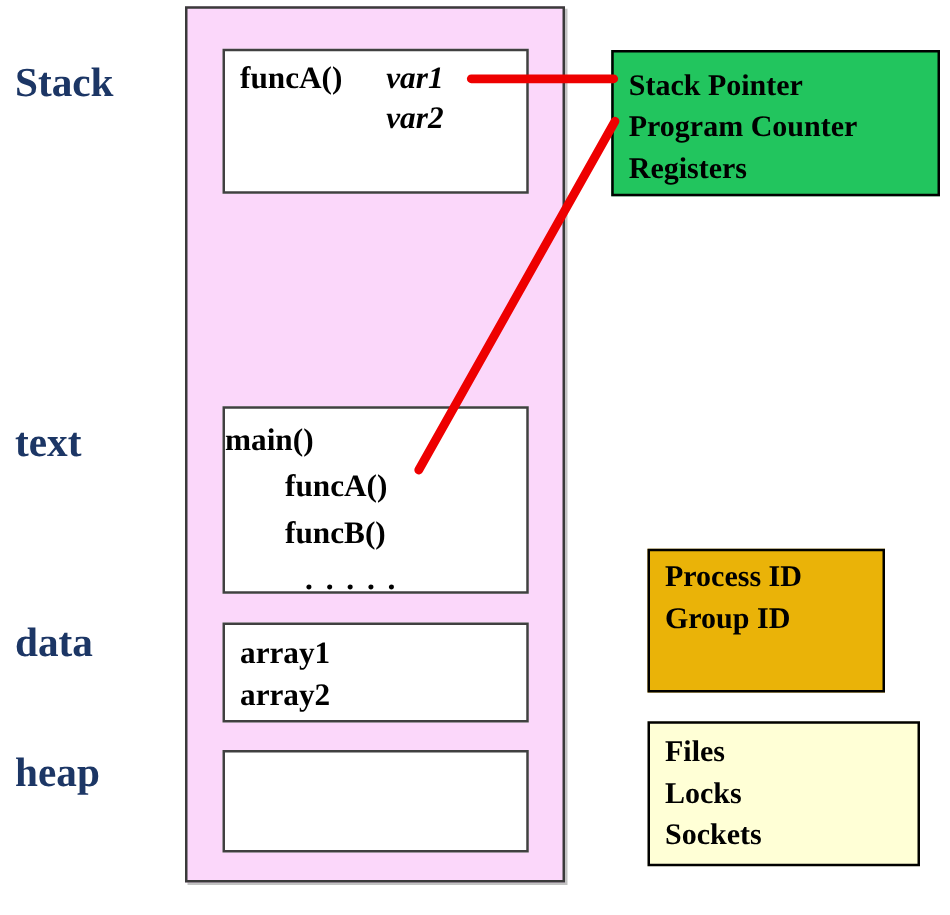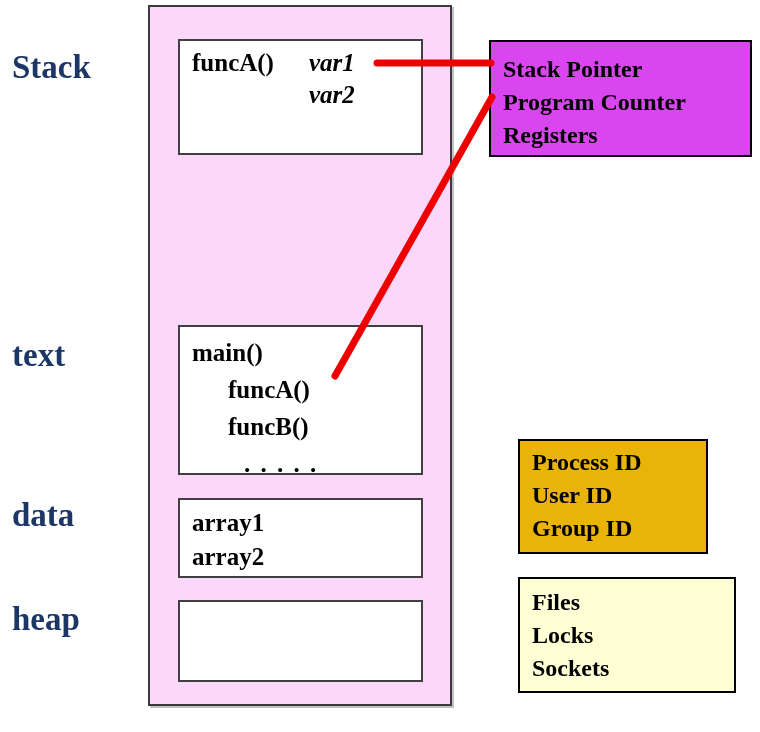--- a/index.html
+++ b/index.html
@@ -55,37 +55,37 @@
   }
   .stack-box { top: 39px;  height: 116px; padding: 6px 0 0 12px; }
   .text-box  { top: 325px; height: 150px; padding: 7px 0 0 0; }
   .data-box  { top: 498px; height: 80px;  padding: 6px 0 0 12px; line-height: 34px; }
   .heap-box  { top: 600px; height: 82px; }
 
   .stack-row { display: flex; line-height: 32px; }
   .stack-func { width: 117px; flex: 0 0 117px; }
   .stack-vars { display: flex; flex-direction: column; font-style: italic; }
 
-  .text-box .line { line-height: 37px; padding-left: 12px; }
+  .text-box .line { line-height: 37px; }
   .text-box .indent { padding-left: 48px; }
   .text-box .dots { padding-left: 64px; letter-spacing: 2px; }
 
   
   .info-box {
     position: absolute;
     box-sizing: border-box;
     color: #000000;
     font-size: 24px;
     line-height: 33px;
     border: 2px solid #000000;
   }
   .cpu-box {
     left: 489px; top: 40px;
     width: 263px; height: 117px;
-    background: #d946ef;
+    background: #22c55e;
     padding: 11px 0 0 12px;
   }
   .id-box {
     left: 518px; top: 439px;
     width: 190px; height: 115px;
     background: #eab308;
     padding: 5px 0 0 12px;
   }
   .res-box {
     left: 518px; top: 577px;
@@ -145,21 +145,20 @@
   <div class="membox heap-box"></div>
 
   <div class="info-box cpu-box">
     <div>Stack Pointer</div>
     <div>Program Counter</div>
     <div>Registers</div>
   </div>
 
   <div class="info-box id-box">
     <div>Process ID</div>
-    <div>User ID</div>
     <div>Group ID</div>
   </div>
 
   <div class="info-box res-box">
     <div>Files</div>
     <div>Locks</div>
     <div>Sockets</div>
   </div>
 
   <svg class="connectors" viewBox="0 0 760 732" xmlns="http://www.w3.org/2000/svg">

